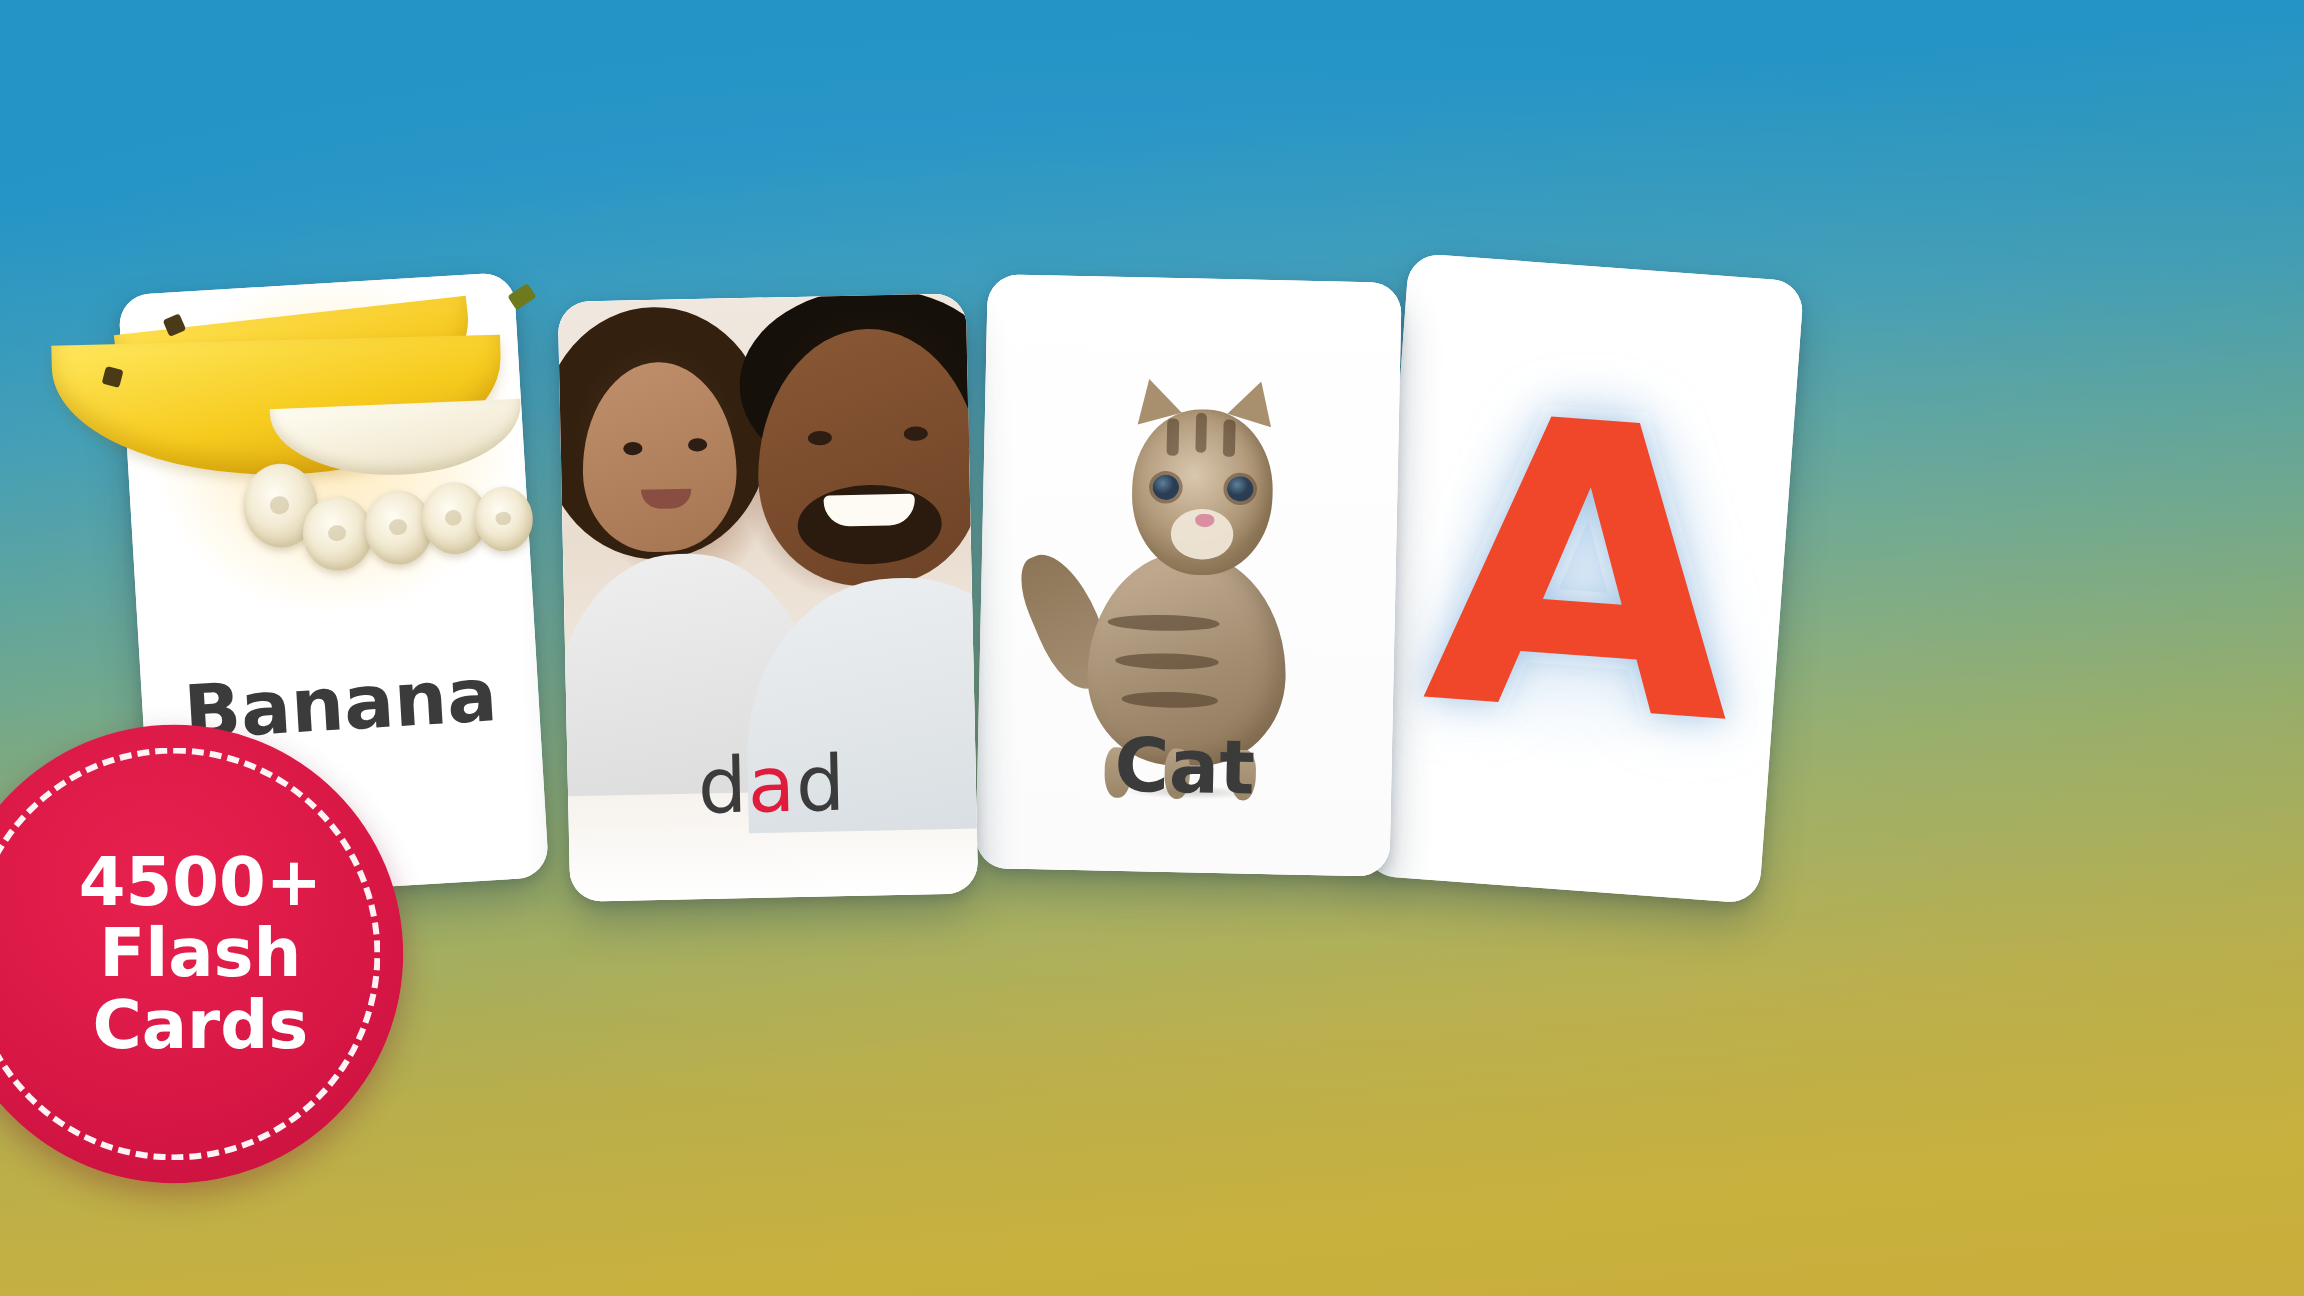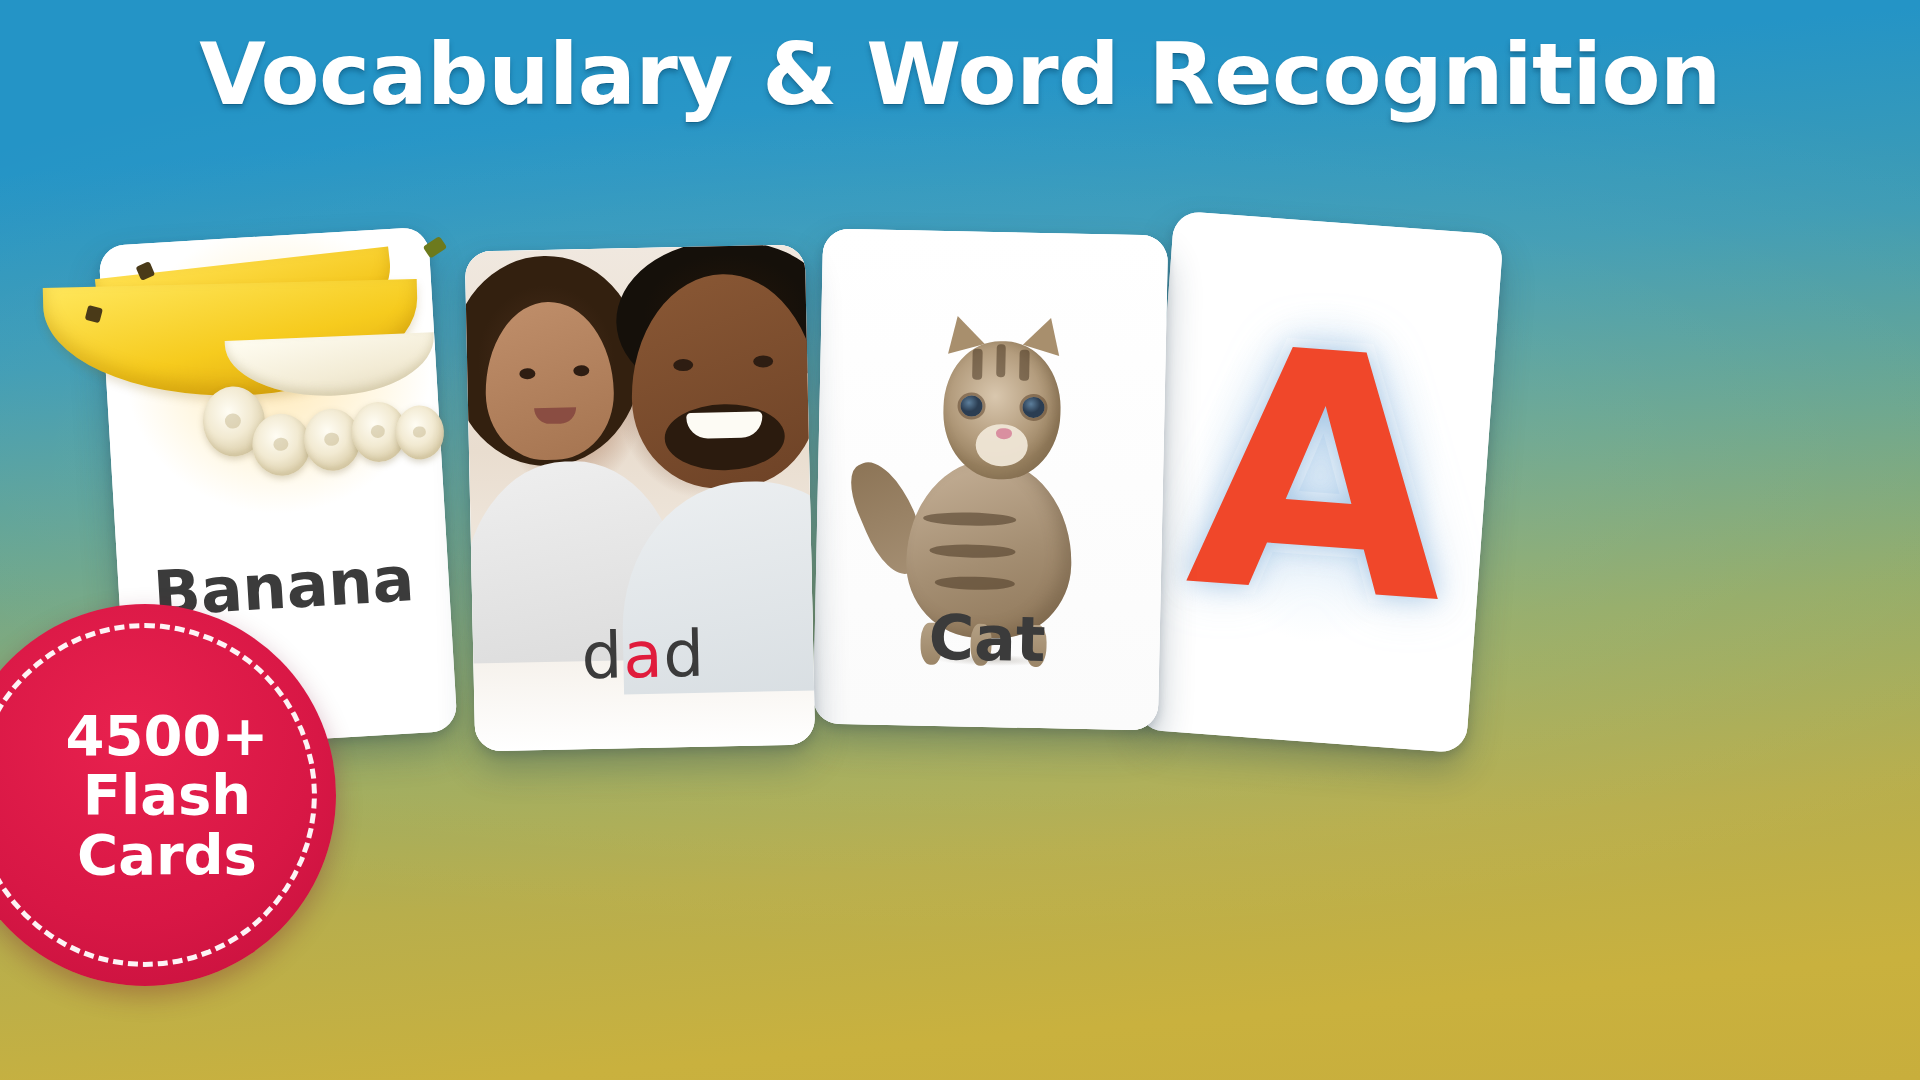--- a/index.html
+++ b/index.html
@@ -184,21 +184,20 @@
   }
   #badge .l1{font-size:56px;}
   #badge .l2{font-size:56px;}
   #badge .l3{font-size:56px;}
 </style>
 </head>
 <body>
 
 <div id="stage">
 
-  <div class="title">Vocabulary &amp; Word Recognition</div>
 
   <div class="card" id="card-banana">
     <div class="clip">
       <div class="banana-glow"></div>
       <div class="word">Banana</div>
     </div>
 
     <div style="position:absolute;left:-10px;top:-8px;width:360px;height:330px;">
       <div class="bnn bnn-back"></div>
       <span class="bnn-tip" style="left:48px;top:28px;transform:rotate(-20deg);"></span>

